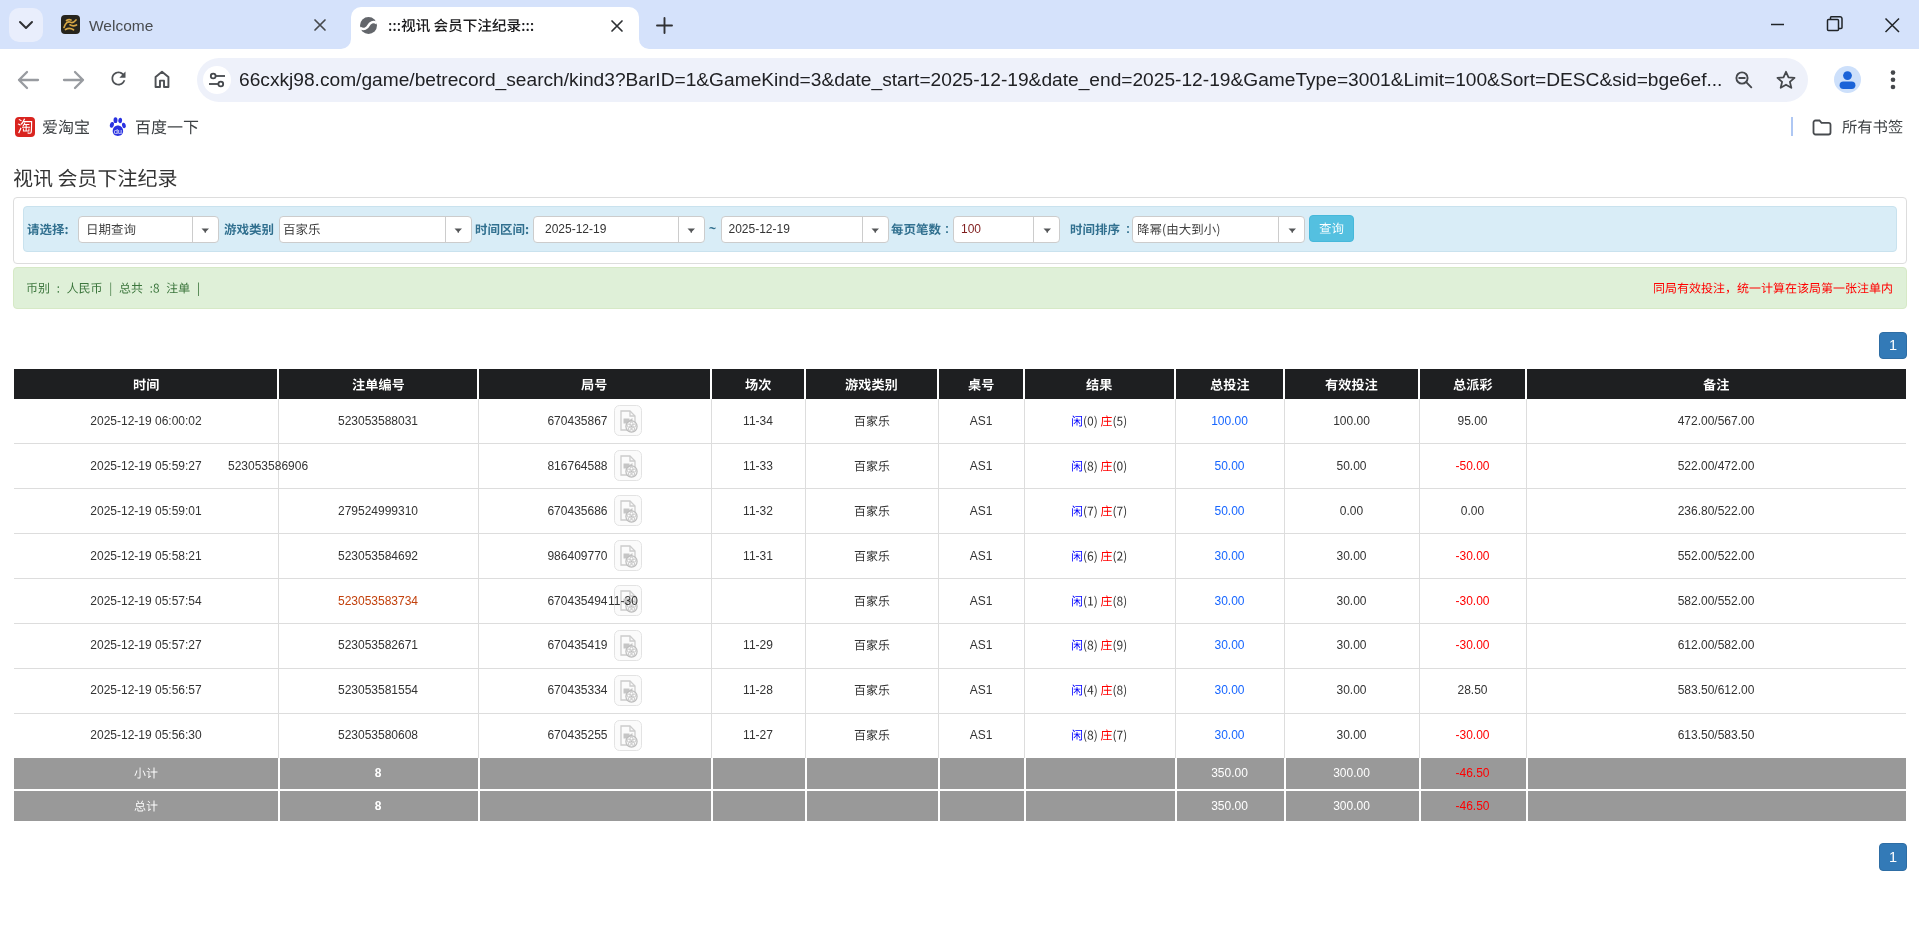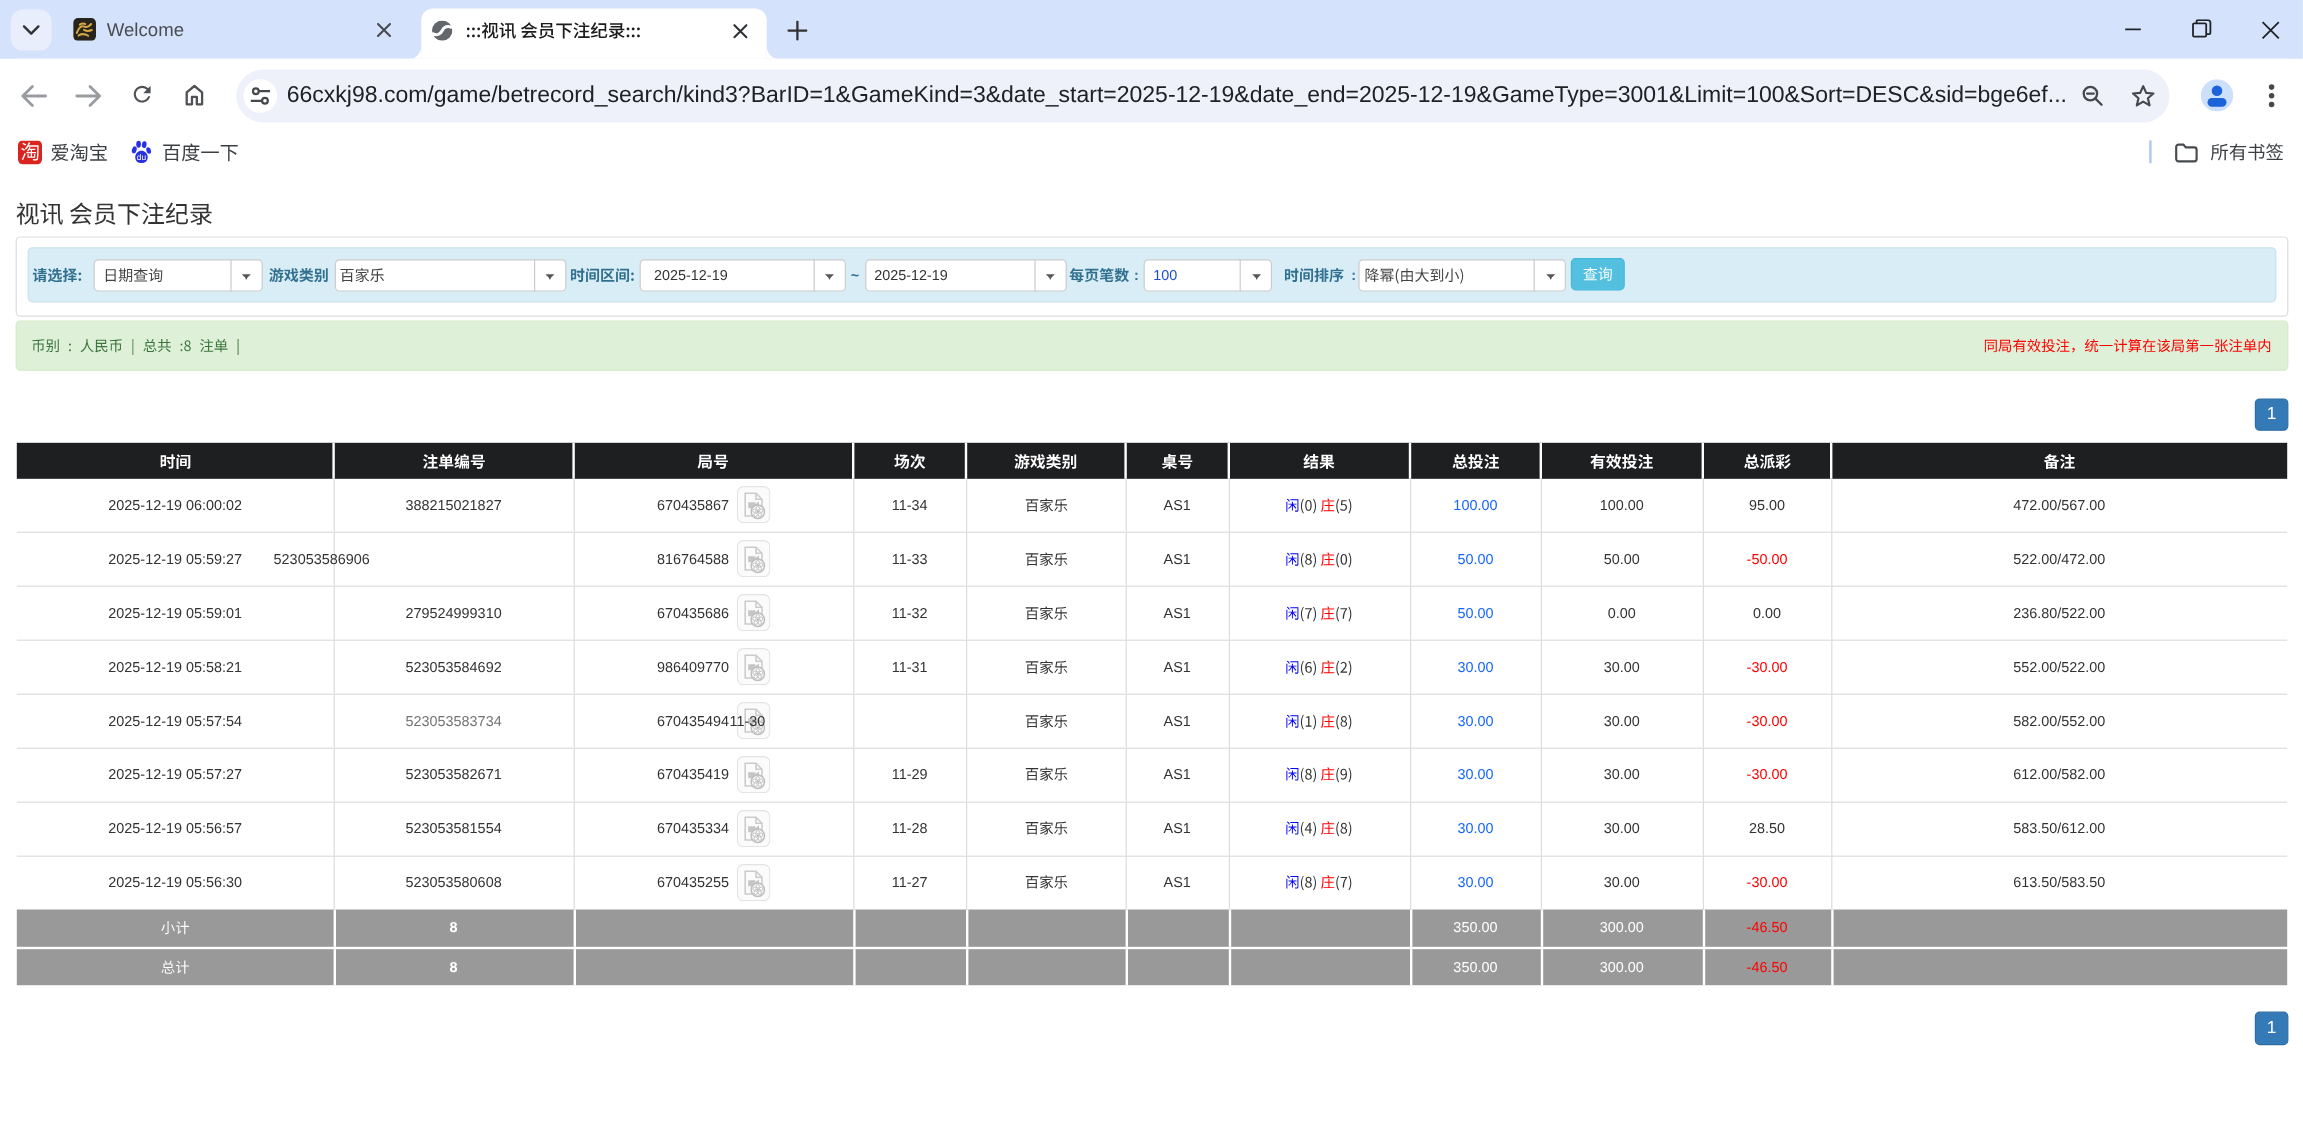--- a/index.html
+++ b/index.html
@@ -238,21 +238,21 @@
 <div class="abs" style="left:728.5px;top:216px;height:27px;line-height:26px;font-size:12px;color:#333">2025-12-19</div>
 <svg style="position:absolute;left:891.0px;top:223.2px;overflow:visible;" width="51" height="15">
     <use href="#t12"></use>
   </svg>
 <div class="abs" style="left:945px;top:216px;height:27px;line-height:26px;font-size:12px;color:#31708f;font-weight:bold">:</div>
 <div class="abs" style="left:952.5px;top:216px;width:107.5px;height:27px;background:#fff;border:1px solid #ccc;border-radius:4px"></div>
 <div class="abs" style="left:1033px;top:216px;width:1px;height:27px;background:#ccc"></div>
 <svg class="abs" style="left:1042.5px;top:227.5px" width="9" height="8">
     <path d="M0.5 0.5 L8 0.5 L5.1 3.4 L4.5 4.9 L3.9 4.9 L3.4 3.4 Z" fill="#545658"></path>
   </svg>
-<div class="abs" style="left:961px;top:216px;height:27px;line-height:26px;font-size:12px;color:#1d4ed8">100</div>
+<div class="abs" style="left:961px;top:216px;height:27px;line-height:26px;font-size:12px;color:#7f1d1d">100</div>
 <svg style="position:absolute;left:1070.0px;top:223.2px;overflow:visible;" width="51" height="15">
     <use href="#t13"></use>
   </svg>
 <div class="abs" style="left:1126px;top:216px;height:27px;line-height:26px;font-size:12px;color:#31708f;font-weight:bold">:</div>
 <div class="abs" style="left:1132px;top:216px;width:173px;height:27px;background:#fff;border:1px solid #ccc;border-radius:4px"></div>
 <div class="abs" style="left:1278px;top:216px;width:1px;height:27px;background:#ccc"></div>
 <svg class="abs" style="left:1287.5px;top:227.5px" width="9" height="8">
     <path d="M0.5 0.5 L8 0.5 L5.1 3.4 L4.5 4.9 L3.9 4.9 L3.4 3.4 Z" fill="#545658"></path>
   </svg>
 <svg style="position:absolute;left:1137.0px;top:223.2px;overflow:visible;" width="85" height="15">
@@ -320,21 +320,21 @@
 <div class="abs" style="left:478px;top:398.5px;width:1px;height:44.9px;background:#ddd"></div>
 <div class="abs" style="left:711px;top:398.5px;width:1px;height:44.9px;background:#ddd"></div>
 <div class="abs" style="left:805px;top:398.5px;width:1px;height:44.9px;background:#ddd"></div>
 <div class="abs" style="left:938px;top:398.5px;width:1px;height:44.9px;background:#ddd"></div>
 <div class="abs" style="left:1024px;top:398.5px;width:1px;height:44.9px;background:#ddd"></div>
 <div class="abs" style="left:1175px;top:398.5px;width:1px;height:44.9px;background:#ddd"></div>
 <div class="abs" style="left:1284px;top:398.5px;width:1px;height:44.9px;background:#ddd"></div>
 <div class="abs" style="left:1419px;top:398.5px;width:1px;height:44.9px;background:#ddd"></div>
 <div class="abs" style="left:1526px;top:398.5px;width:1px;height:44.9px;background:#ddd"></div>
 <div class="abs" style="left:-4.0px;top:410.95px;width:300px;height:20px;line-height:20px;text-align:center;font-size:12px;color:#333;">2025-12-19 06:00:02</div>
-<div class="abs" style="left:228.0px;top:410.95px;width:300px;height:20px;line-height:20px;text-align:center;font-size:12px;color:#333;">388215021827</div>
+<div class="abs" style="left:228.0px;top:410.95px;width:300px;height:20px;line-height:20px;text-align:center;font-size:12px;color:#333;">523053588031</div>
 <div class="abs" style="left:547.45px;top:410.95px;width:60.1px;height:20px;line-height:20px;font-size:12px;color:#333">670435867</div>
 <svg class="abs" style="left:613.6px;top:405.4px" width="28" height="31">
 <rect x="0.5" y="0.5" width="27" height="30" rx="5" fill="#fbfbfb" stroke="#e3e3e3"></rect>
 <path d="M7 6 H16 L21 11 V25 H7 Z" fill="none" stroke="#ccc" stroke-width="1.3"></path>
 <path d="M16 6 V11 H21" fill="none" stroke="#ccc" stroke-width="1.3"></path>
 <path d="M9.5 13.5 h6 v1.5 l3-2 v6 l-3-2 v1.5 h-6 Z" fill="#c6c6c6"></path>
 <circle cx="17.5" cy="21.5" r="5.6" fill="#f4f4f4" stroke="#bdbdbd" stroke-width="1.2"></circle>
 <circle cx="17.5" cy="21.5" r="1.1" fill="#bdbdbd"></circle>
 <circle cx="17.5" cy="18.6" r="1.4" fill="#fff" stroke="#bdbdbd" stroke-width="0.8"></circle>
 <circle cx="20.3" cy="20.6" r="1.4" fill="#fff" stroke="#bdbdbd" stroke-width="0.8"></circle>
@@ -476,21 +476,21 @@
 <div class="abs" style="left:478px;top:578.1px;width:1px;height:44.9px;background:#ddd"></div>
 <div class="abs" style="left:711px;top:578.1px;width:1px;height:44.9px;background:#ddd"></div>
 <div class="abs" style="left:805px;top:578.1px;width:1px;height:44.9px;background:#ddd"></div>
 <div class="abs" style="left:938px;top:578.1px;width:1px;height:44.9px;background:#ddd"></div>
 <div class="abs" style="left:1024px;top:578.1px;width:1px;height:44.9px;background:#ddd"></div>
 <div class="abs" style="left:1175px;top:578.1px;width:1px;height:44.9px;background:#ddd"></div>
 <div class="abs" style="left:1284px;top:578.1px;width:1px;height:44.9px;background:#ddd"></div>
 <div class="abs" style="left:1419px;top:578.1px;width:1px;height:44.9px;background:#ddd"></div>
 <div class="abs" style="left:1526px;top:578.1px;width:1px;height:44.9px;background:#ddd"></div>
 <div class="abs" style="left:-4.0px;top:590.55px;width:300px;height:20px;line-height:20px;text-align:center;font-size:12px;color:#333;">2025-12-19 05:57:54</div>
-<div class="abs" style="left:228.0px;top:590.55px;width:300px;height:20px;line-height:20px;text-align:center;font-size:12px;color:#737373;">523053583734</div>
+<div class="abs" style="left:228.0px;top:590.55px;width:300px;height:20px;line-height:20px;text-align:center;font-size:12px;color:#c2410c;">523053583734</div>
 <div class="abs" style="left:547.45px;top:590.55px;width:60.1px;height:20px;line-height:20px;font-size:12px;color:#333">670435494</div>
 <svg class="abs" style="left:613.6px;top:585.0px" width="28" height="31">
 <rect x="0.5" y="0.5" width="27" height="30" rx="5" fill="#fbfbfb" stroke="#e3e3e3"></rect>
 <path d="M7 6 H16 L21 11 V25 H7 Z" fill="none" stroke="#ccc" stroke-width="1.3"></path>
 <path d="M16 6 V11 H21" fill="none" stroke="#ccc" stroke-width="1.3"></path>
 <path d="M9.5 13.5 h6 v1.5 l3-2 v6 l-3-2 v1.5 h-6 Z" fill="#c6c6c6"></path>
 <circle cx="17.5" cy="21.5" r="5.6" fill="#f4f4f4" stroke="#bdbdbd" stroke-width="1.2"></circle>
 <circle cx="17.5" cy="21.5" r="1.1" fill="#bdbdbd"></circle>
 <circle cx="17.5" cy="18.6" r="1.4" fill="#fff" stroke="#bdbdbd" stroke-width="0.8"></circle>
 <circle cx="20.3" cy="20.6" r="1.4" fill="#fff" stroke="#bdbdbd" stroke-width="0.8"></circle>

